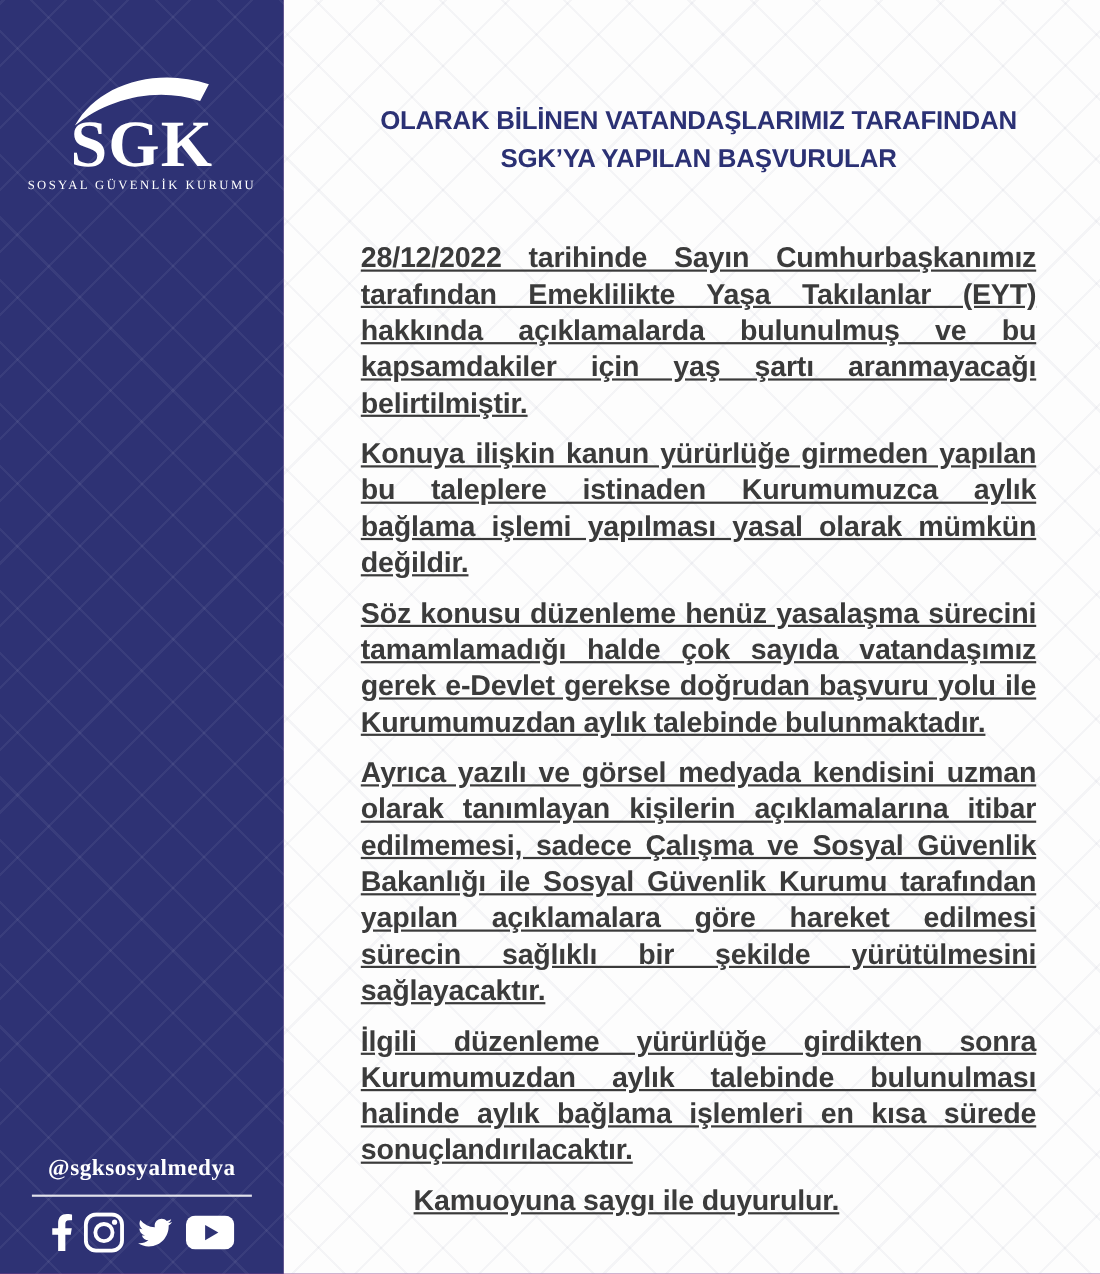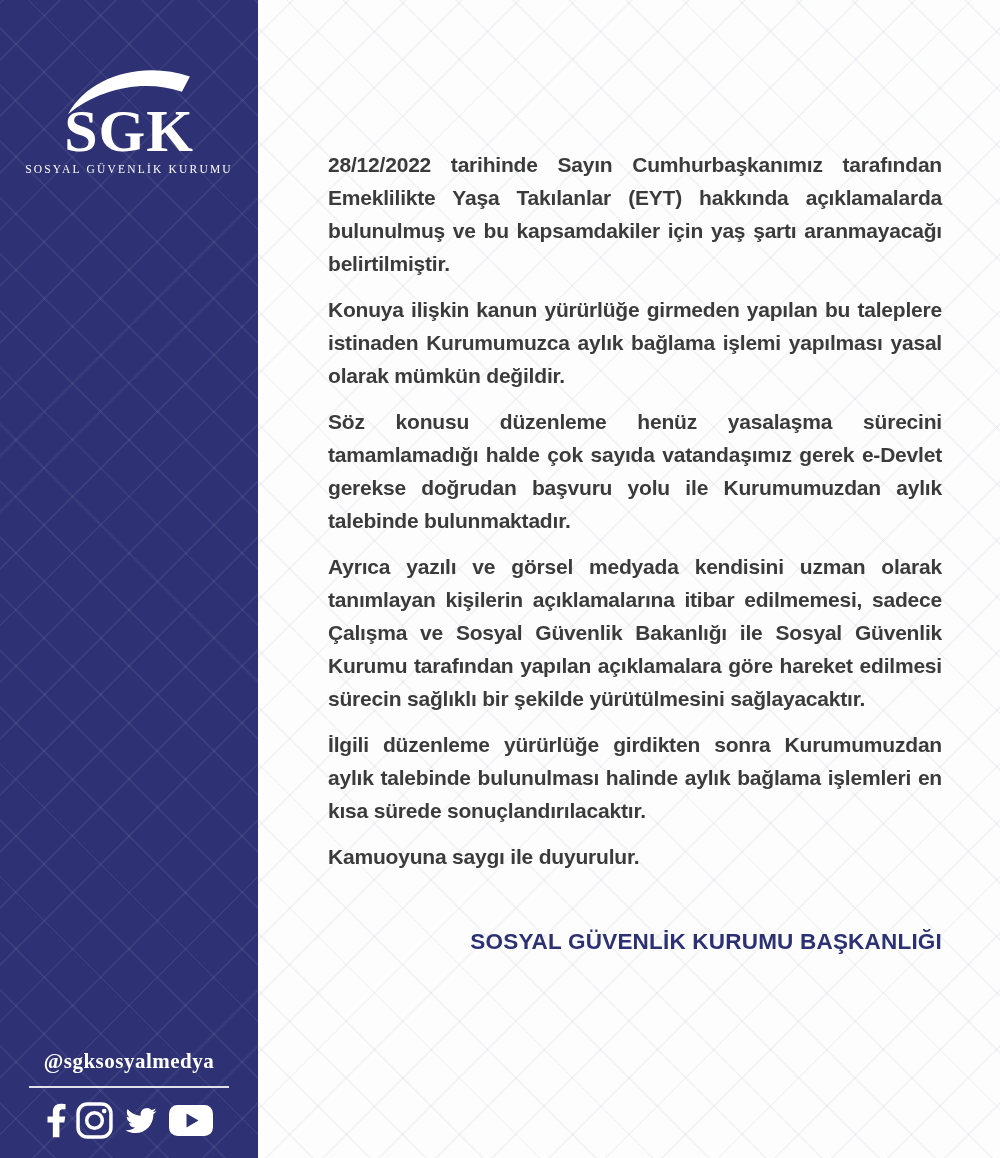--- a/index.html
+++ b/index.html
@@ -105,26 +105,27 @@
     line-height: 35px;
     letter-spacing: -0.2px;
     margin-bottom: 56px;
   }
   .title .title-line { display: block; white-space: nowrap; }
 
   .body-text p {
     text-align: justify;
     color: #3b3b3b;
     font-weight: bold;
-    font-size: 21px;
+    font-size: 26px;
     line-height: 33px;
     letter-spacing: -0.2px;
     margin-bottom: 13px;
+    text-decoration: underline;
   }
-  .body-text p:last-child { margin-bottom: 0; }
+  .body-text p:last-child { margin-bottom: 0; margin-left: 48px; }
 
   .signature {
     text-align: right;
     color: #2b3174;
     font-weight: bold;
     font-size: 22.5px;
     letter-spacing: 0.2px;
     margin-top: 56px;
     white-space: nowrap;
   }
@@ -168,20 +169,22 @@
           <path d="M17.5 8.6 L29.5 15.5 L17.5 22.4 Z" fill="#2e3274"></path>
         </svg>
 
       </div>
     </div>
   </aside>
 
   <main class="content">
 
     <h1 class="title">
+      <span class="title-line">OLARAK BİLİNEN VATANDAŞLARIMIZ TARAFINDAN</span>
+      <span class="title-line">SGK’YA YAPILAN BAŞVURULAR</span>
     </h1>
 
     <div class="body-text">
       <p>28/12/2022 tarihinde Sayın Cumhurbaşkanımız tarafından Emeklilikte Yaşa Takılanlar (EYT) hakkında açıklamalarda bulunulmuş ve bu kapsamdakiler için yaş şartı aranmayacağı belirtilmiştir.</p>
       <p>Konuya ilişkin kanun yürürlüğe girmeden yapılan bu taleplere istinaden Kurumumuzca aylık bağlama işlemi yapılması yasal olarak mümkün değildir.</p>
       <p>Söz konusu düzenleme henüz yasalaşma sürecini tamamlamadığı halde çok sayıda vatandaşımız gerek e-Devlet gerekse doğrudan başvuru yolu ile Kurumumuzdan aylık talebinde bulunmaktadır.</p>
       <p>Ayrıca yazılı ve görsel medyada kendisini uzman olarak tanımlayan kişilerin açıklamalarına itibar edilmemesi, sadece Çalışma ve Sosyal Güvenlik Bakanlığı ile Sosyal Güvenlik Kurumu tarafından yapılan açıklamalara göre hareket edilmesi sürecin sağlıklı bir şekilde yürütülmesini sağlayacaktır.</p>
       <p>İlgili düzenleme yürürlüğe girdikten sonra Kurumumuzdan aylık talebinde bulunulması halinde aylık bağlama işlemleri en kısa sürede sonuçlandırılacaktır.</p>
       <p>Kamuoyuna saygı ile duyurulur.</p>
     </div>

